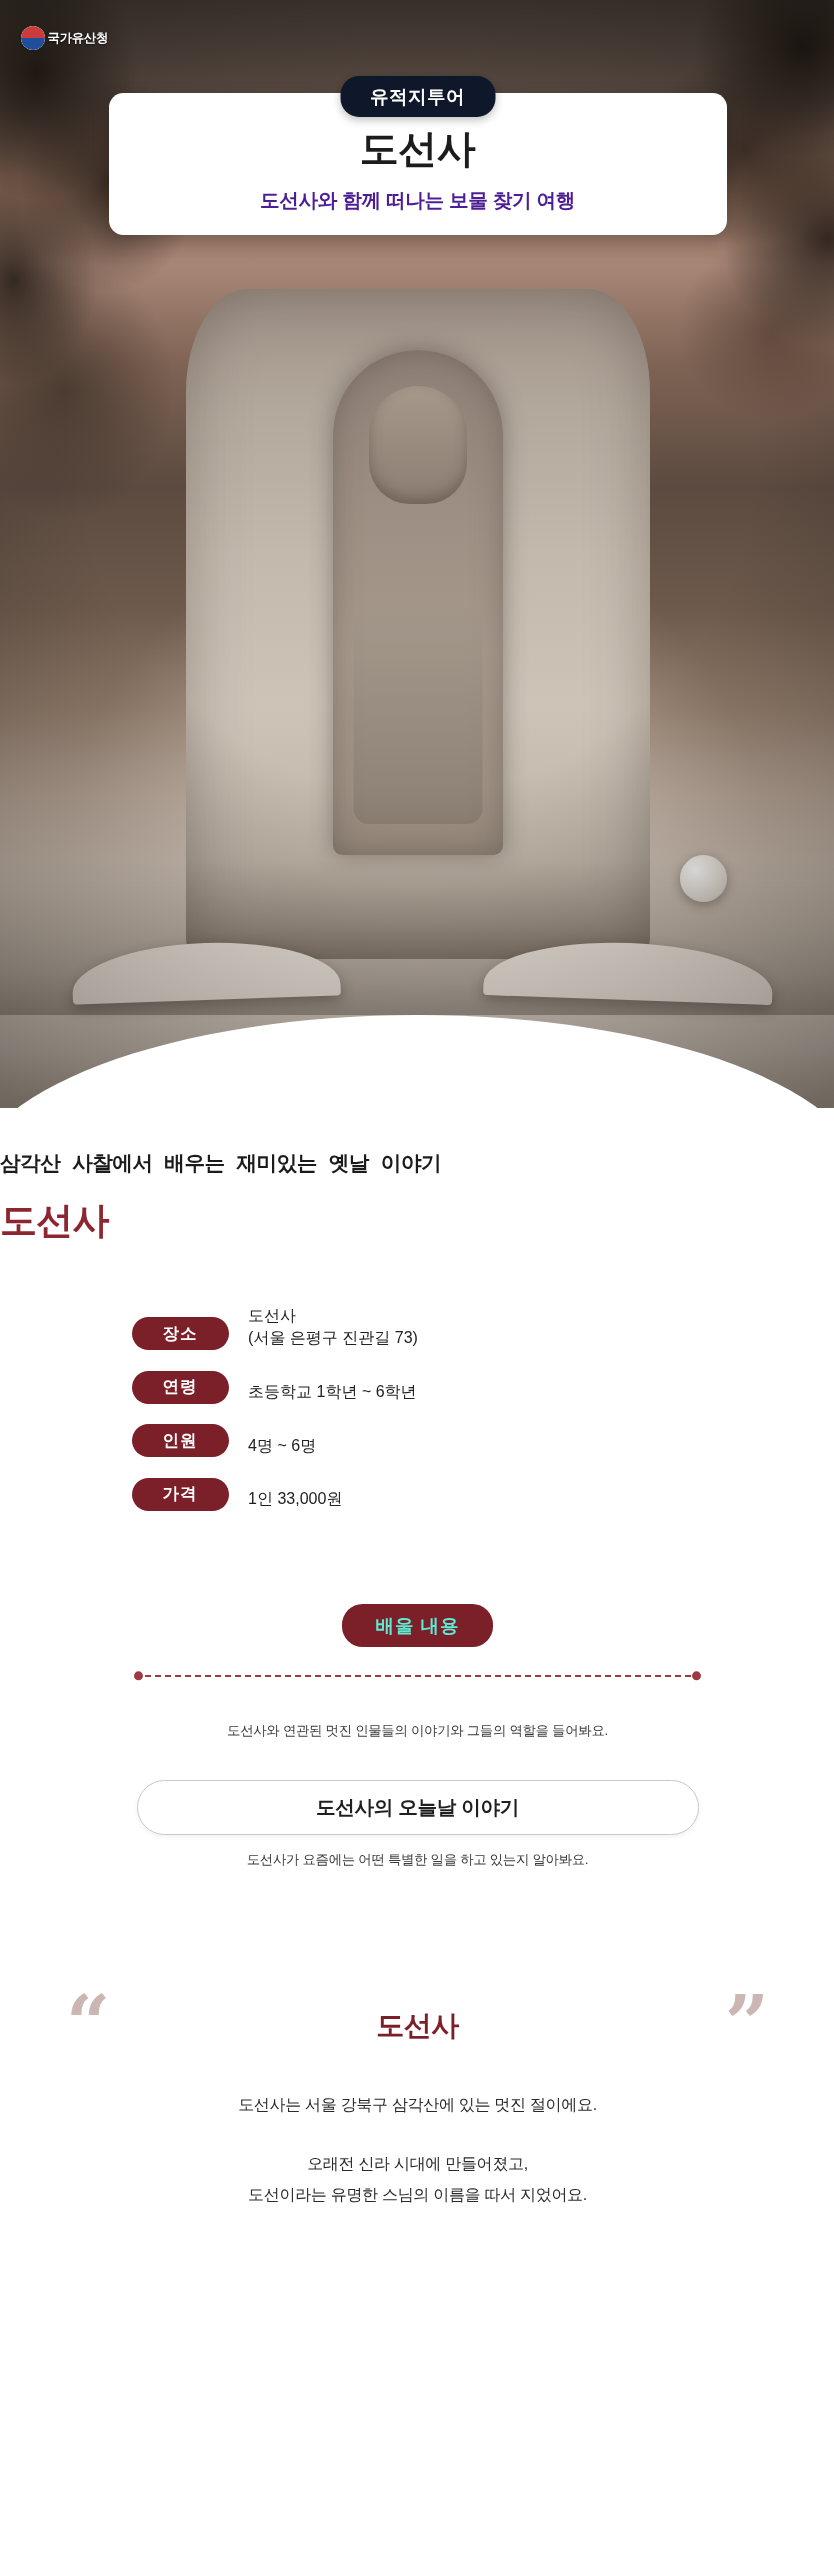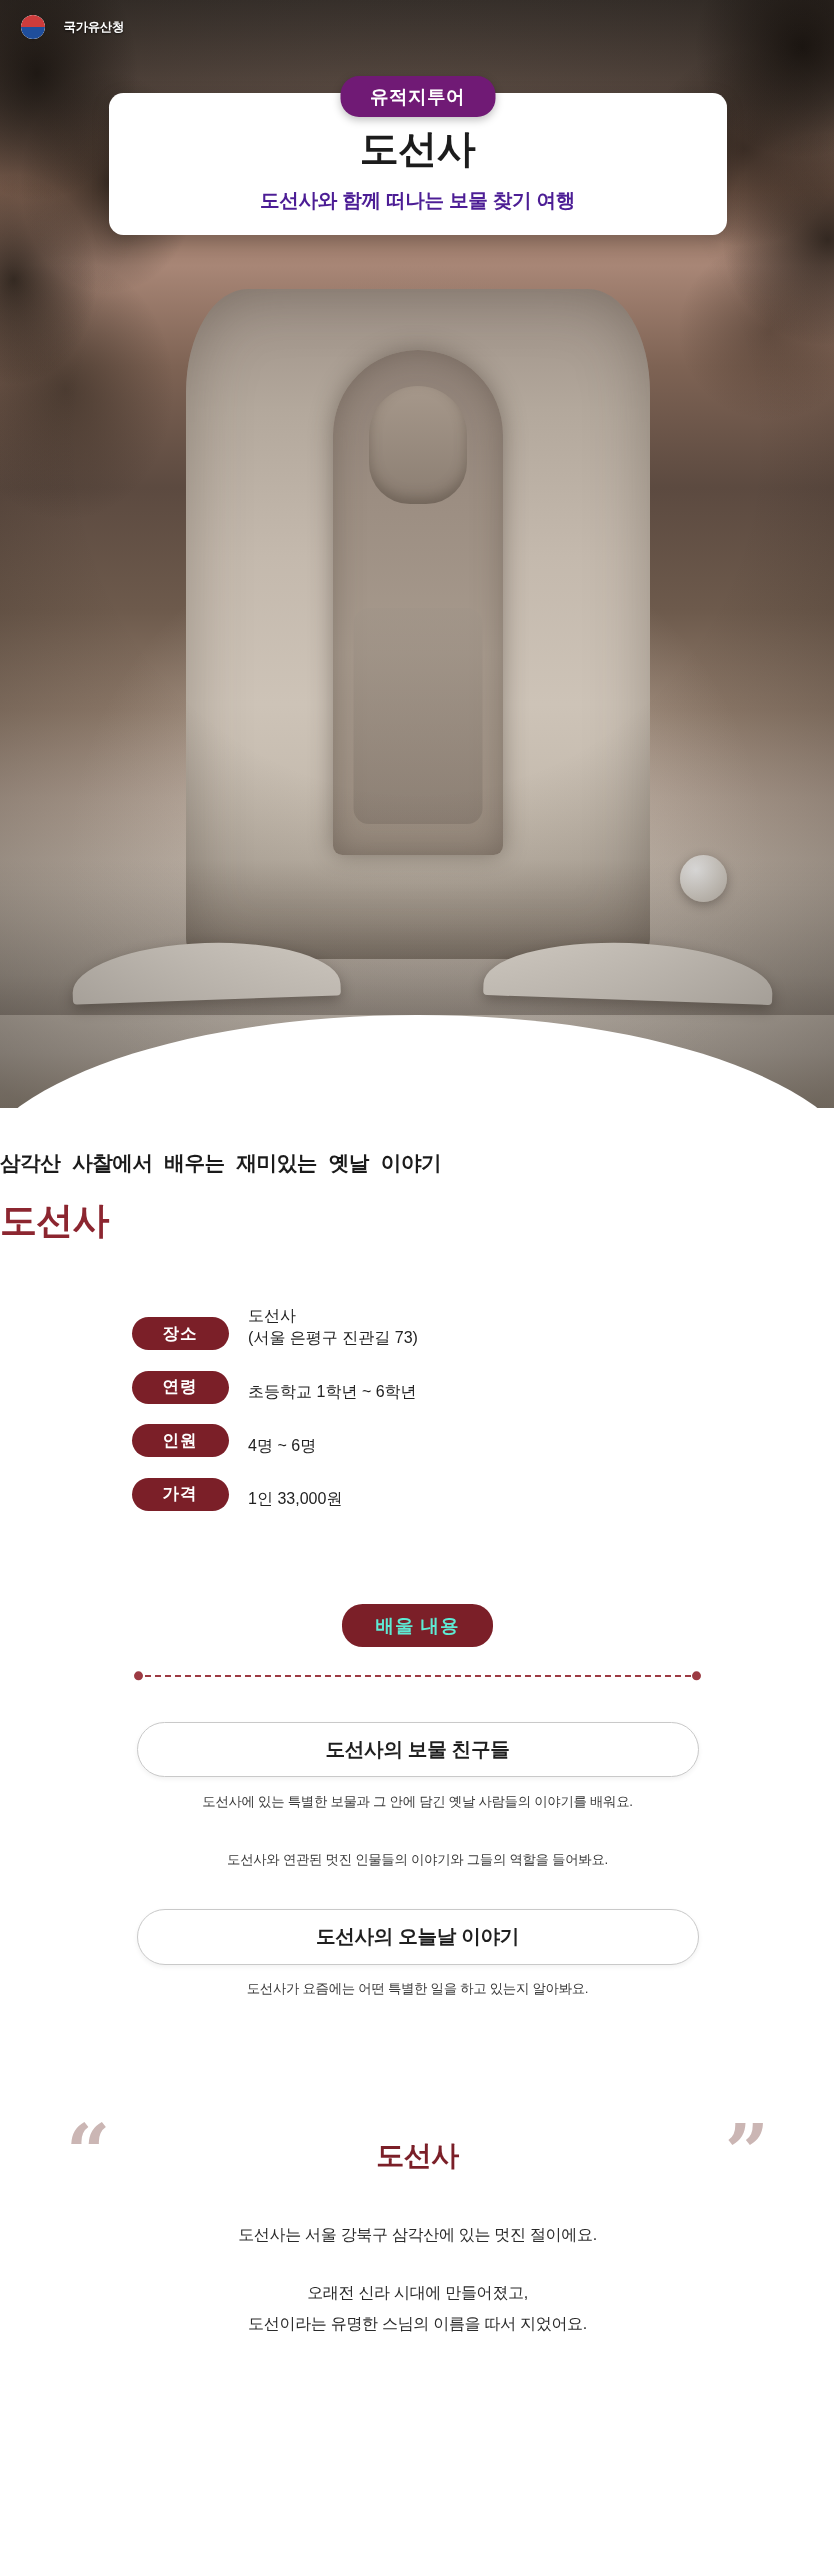--- a/index.html
+++ b/index.html
@@ -109,22 +109,22 @@
   }
   
   .hero-mask {
     position: absolute; left: -31px; right: -31px; bottom: -77px;
     height: 170px; background: #ffffff;
     border-radius: 50% 50% 0 0 / 100% 100% 0 0;
   }
 
   
   .logo {
-    position: absolute; left: 20.6px; top: 15px;
-    display: flex; align-items: center; gap: 19px;
+    position: absolute; left: 20.6px; top: 26px;
+    display: flex; align-items: center; gap: 3px;
     z-index: 6;
     text-align: right;
   }
   .logo-mark {
     width: 24px; height: 24px; border-radius: 50%;
     background: #ffffff;
     position: relative; overflow: hidden;
     box-shadow: 0 0.5px 2.1px rgba(0,0,0,0.25);
   }
   .logo-mark::before {
@@ -145,21 +145,21 @@
     position: absolute; left: 50%; transform: translateX(-50%);
     top: 93px; width: 618px; z-index: 5;
     background: #ffffff;
     border-radius: 14.4px;
     padding: 29px 20.6px 20.6px;
     text-align: center;
     box-shadow: 0 5.2px 17.5px rgba(0,0,0,0.22);
   }
   .hero-badge {
     position: absolute; left: 50%; top: -17.5px; transform: translateX(-50%);
-    background: #701a75; color: #ffffff;
+    background: #0f172a; color: #ffffff;
     font-size: 18.5px; font-weight: 700; letter-spacing: 0.5px;
     padding: 8.2px 30px; border-radius: 18.5px;
     white-space: nowrap;
     box-shadow: 0 3.1px 8.2px rgba(0,0,0,0.25);
   }
   .hero-title {
     font-size: 39px; font-weight: 800; color: #1c1c1c; letter-spacing: -0.5px;
     margin-bottom: 11.3px;
   }
   .hero-sub {
@@ -329,24 +329,20 @@
   <section class="learn">
     <div class="learn-chip">배울 내용</div>
 
     <div class="dots-rail">
       <span class="dot-end l"></span>
       <span class="dots-line"></span>
       <span class="dot-end r"></span>
     </div>
 
 
-    <div class="topic">
-      <div class="topic-pill">도선사의 보물 친구들</div>
-      <div class="topic-desc">도선사에 있는 특별한 보물과 그 안에 담긴 옛날 사람들의 이야기를 배워요.</div>
-    </div>
 
     <div class="topic">
       <div class="topic-desc">도선사와 연관된 멋진 인물들의 이야기와 그들의 역할을 들어봐요.</div>
     </div>
 
     <div class="topic">
       <div class="topic-pill">도선사의 오늘날 이야기</div>
       <div class="topic-desc">도선사가 요즘에는 어떤 특별한 일을 하고 있는지 알아봐요.</div>
     </div>
   </section>

